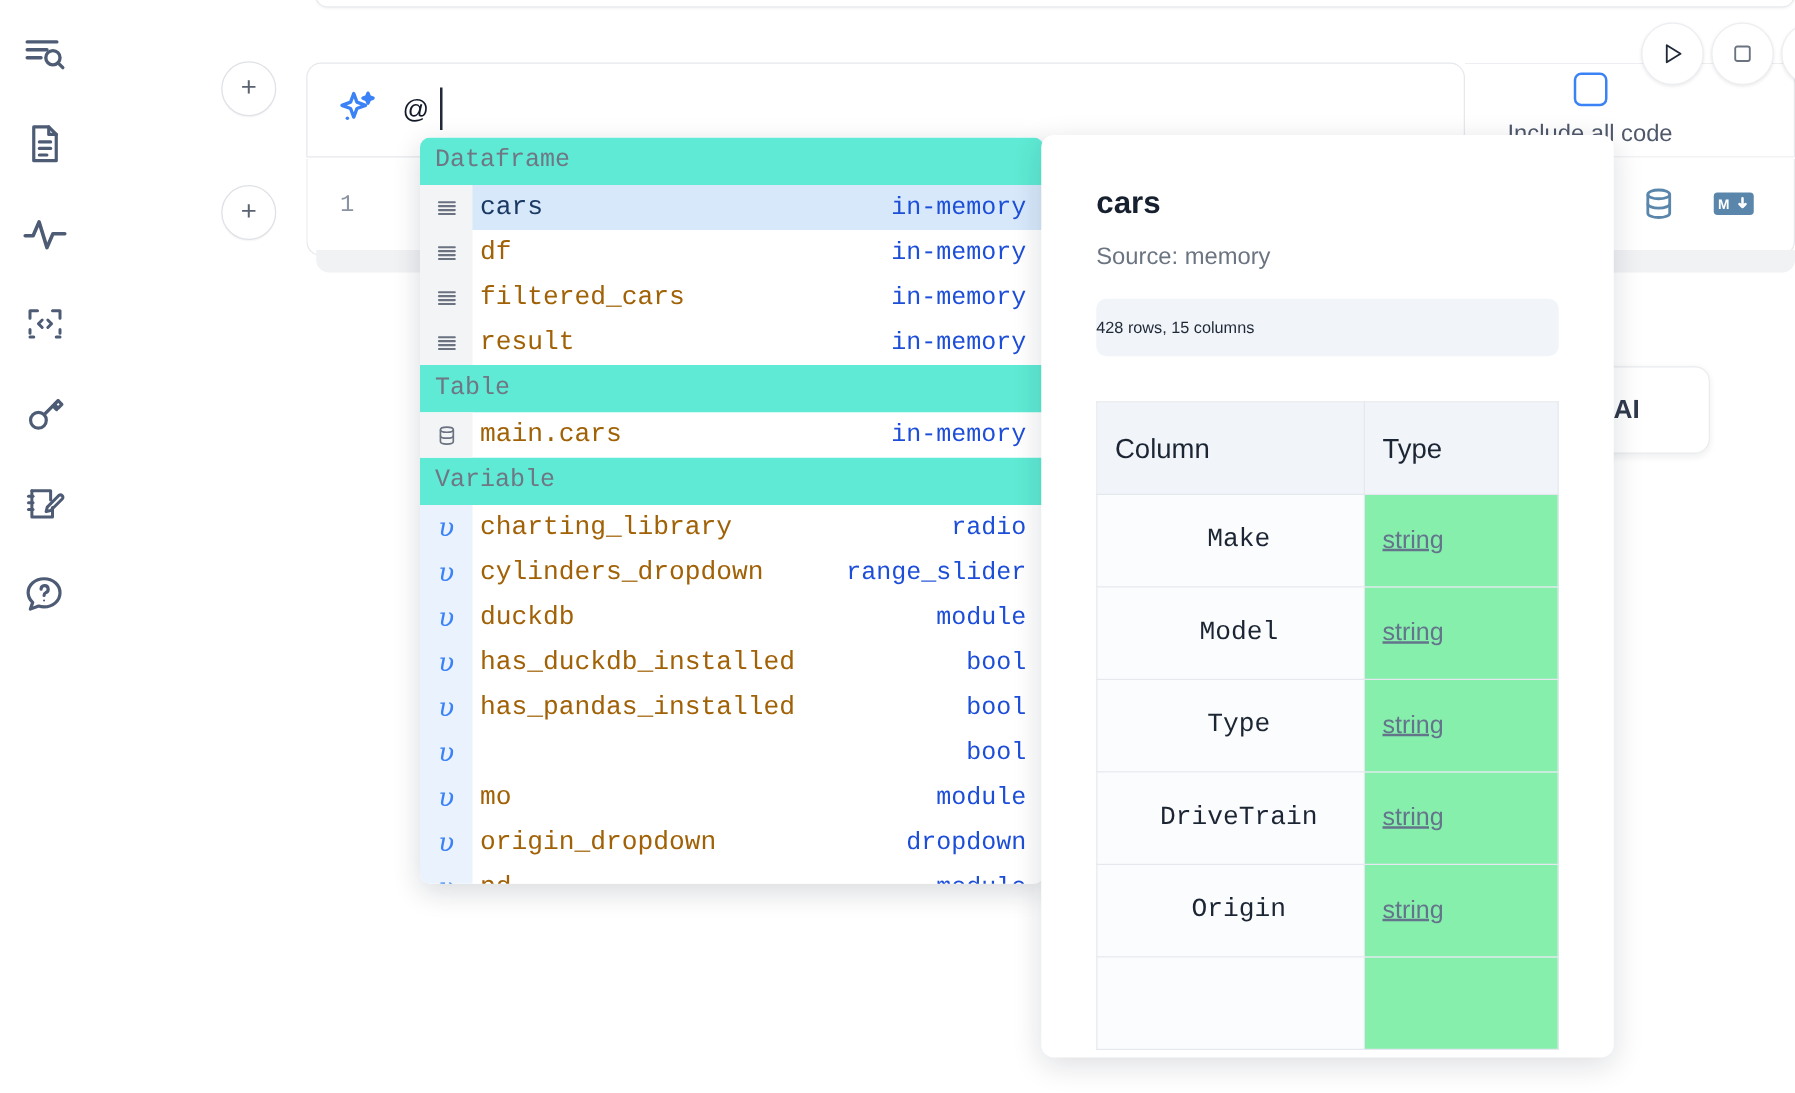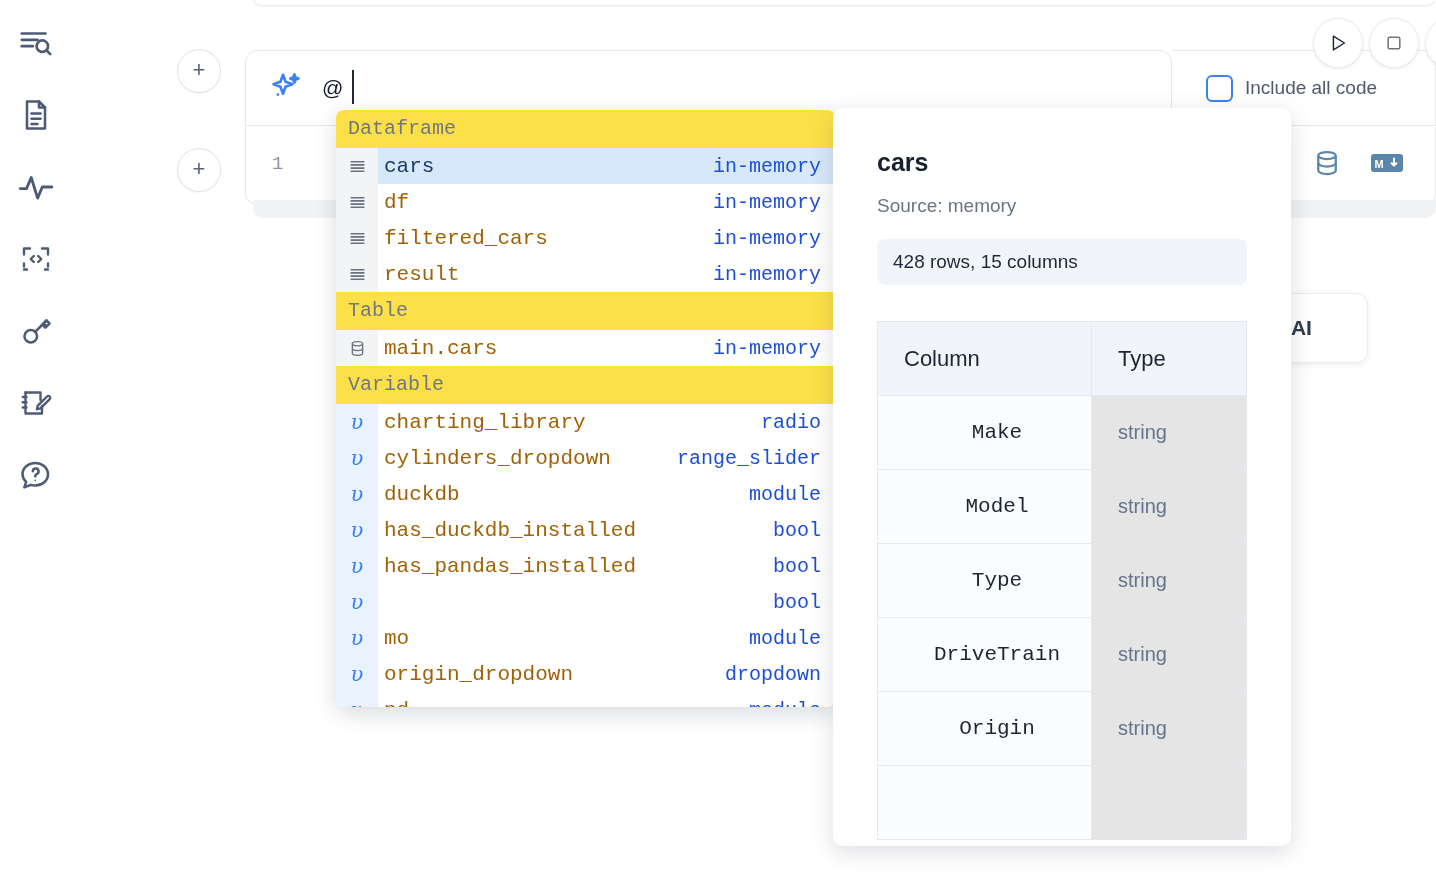--- a/index.html
+++ b/index.html
@@ -79,21 +79,21 @@
     width: 264px; height: 76px;
     background: #fff;
     border-top: 1px solid #e6e8ec;
     border-bottom: 1px solid #e6e8ec;
     border-right: 1px solid #e6e8ec;
     border-top-right-radius: 12px;
     display: flex; align-items: center;
   }
   #include-all {
     display: flex; align-items: center; gap: 12px;
-    margin-left: 34px; cursor: pointer;
+    margin-left: 34px; cursor: pointer; flex-direction: column;
   }
   #include-all .box {
     width: 27px; height: 27px; border: 2px solid #3b82f6;
     border-radius: 6px; background: #fff;
   }
   #include-all .lbl {
     font-size: 19px; color: #50596b; white-space: nowrap;
   }
 
   
@@ -155,21 +155,21 @@
     background: #ffffff;
     border-radius: 8px;
     box-shadow: 0 6px 22px rgba(15,23,42,.16);
     overflow: hidden;
     font-family: "Liberation Mono", monospace;
   }
   .ac-group-label {
     height: 38px; line-height: 38px;
     padding-left: 12px;
     font-size: 20px; color: #6f7785;
-    background: #fde047;
+    background: #5eead4;
   }
   .ac-row {
     position: relative;
     height: 36px;
     display: flex; align-items: center;
     background: #ffffff;
     cursor: pointer;
   }
   .ac-row.selected { background: #d7e8fb; }
   .ac-row .ic {
@@ -213,49 +213,49 @@
   }
   #pv-source {
     margin-top: 18px;
     font-size: 19px; color: #6b7481;
   }
   #pv-shape {
     margin-top: 22px;
     background: #f1f4f8;
     border-radius: 8px;
     height: 46px; line-height: 46px;
-    padding-left: 16px;
-    font-size: 19px; color: #1f2937;
+    font-size: 13px; color: #1f2937;
   }
   #pv-table {
     margin-top: 36px;
     width: 100%;
     border-collapse: collapse;
     table-layout: fixed;
   }
   #pv-table th, #pv-table td {
     border: 1px solid #e5e9ef;
     height: 74px;
-    padding-left: 26px;
+    padding-left: 14px;
     text-align: left;
     vertical-align: middle;
   }
   #pv-table th {
     background: #f1f4f8;
     font-size: 22px; font-weight: 400; color: #1b2533;
   }
   #pv-table td.col {
     font-family: "Liberation Mono", monospace;
     font-size: 21px; color: #1c2533;
     background: #fbfcfd;
     text-align: center;
   }
   #pv-table td.typ {
     font-size: 20px; color: #64748b;
-    background: #e5e5e5;
+    background: #86efac;
+    text-decoration: underline;
   }
   #pv-table colgroup col:first-child { width: 58%; }
 </style>
 </head>
 <body>
 
 <div id="root">
 
   <div id="sidebar">
 

